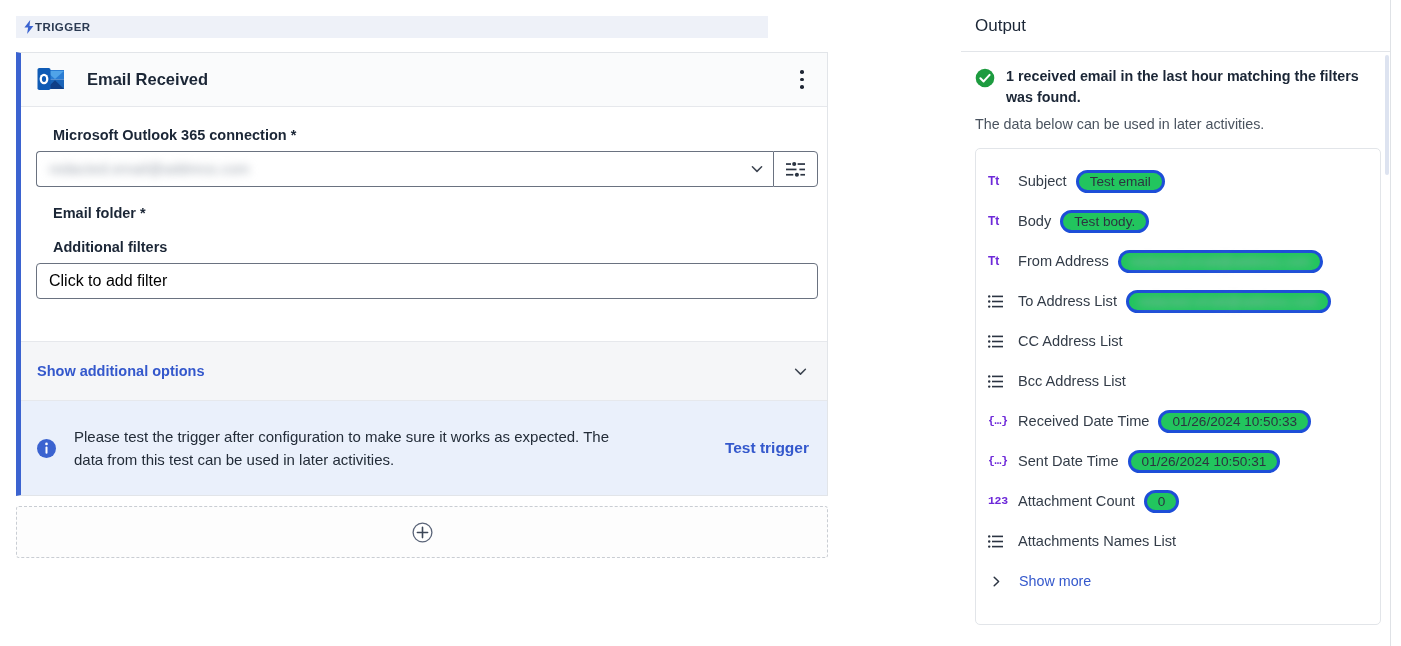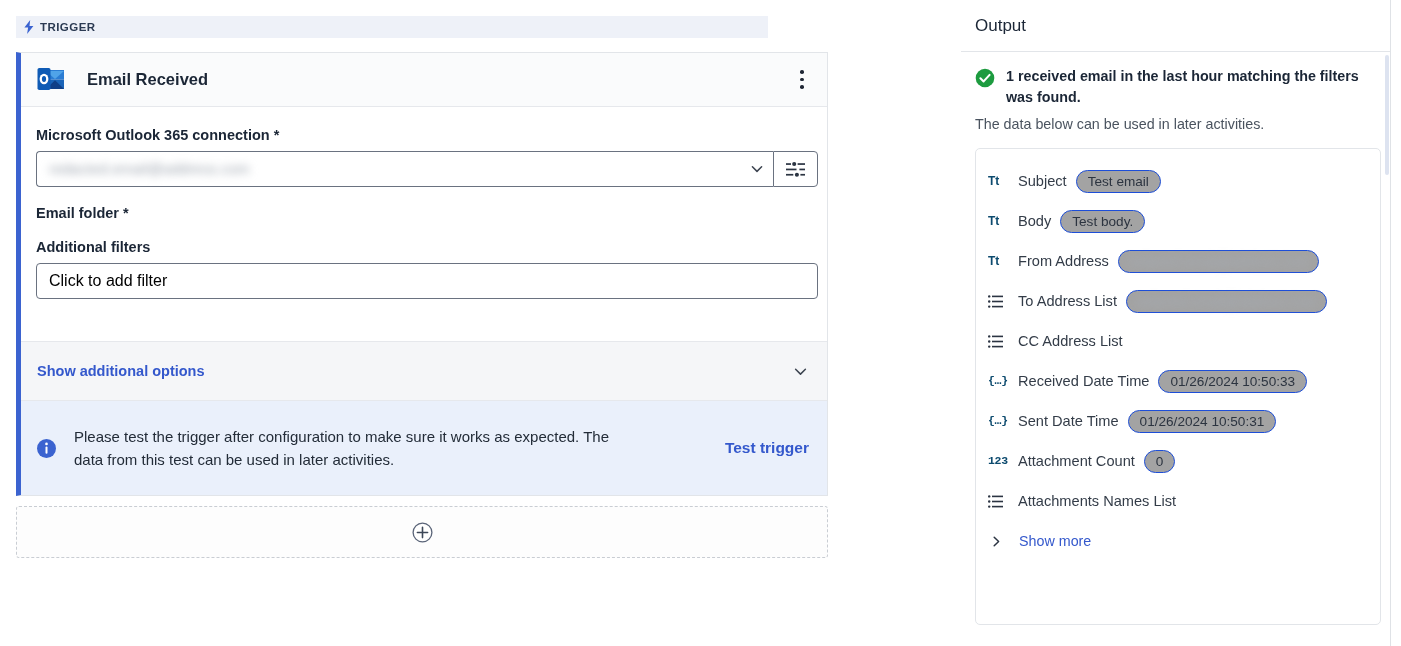--- a/index.html
+++ b/index.html
@@ -10,21 +10,21 @@
     font-family: "Liberation Sans", sans-serif;
     overflow: hidden;
   }
   .page { position: relative; width: 1401px; height: 646px; background:#fff; }
 
   
   .canvas { position:absolute; left:0; top:0; width:960px; height:646px; background:#fff; }
 
   .trigger-band {
     position:absolute; left:16px; top:16px; width:752px; height:22px;
-    background:#eef1f8; display:flex; align-items:center; padding-left:7px; gap:5px;
+    background:#eef1f8; display:flex; align-items:center; padding-left:7px; 
   }
   .bolt { width:12px; height:14px; display:block; }
   .trigger-label {
     font-size:11.5px; letter-spacing:.45px; color:#2b3a52; font-weight:600;
   }
 
   .card {
     position:absolute; left:16px; top:52px; width:812px; height:444px;
     background:#ffffff; border:1px solid #e2e5e9; border-left:5px solid #3b63d0;
   }
@@ -32,21 +32,21 @@
     height:54px; background:#fafbfc; border-bottom:1px solid #e6e8ec;
     display:flex; align-items:center; padding:0 14px 0 16px;
   }
   .outlook-icon { width:28px; height:26px; flex:0 0 auto; }
   .card-title { margin-left:22px; font-size:16.5px; font-weight:700; color:#1b2636; }
   .kebab { margin-left:auto; width:22px; height:26px; display:flex; flex-direction:column;
            align-items:center; justify-content:center; gap:4px; cursor:pointer; }
   .kebab i { width:3.6px; height:3.6px; border-radius:50%; background:#1f2735; display:block; }
 
   .card-body { padding:14px 17px 0 15px; }
-  .fld-label { font-size:14.5px; font-weight:700; color:#1b2636; margin:6px 0 8px 0; }
+  .fld-label { font-size:14.5px; font-weight:700; color:#1b2636; margin:6px 0 8px 17px; }
   .fld-label.sub { margin-top:18px; }
 
   .input-row { display:flex; width:782px; height:36px; }
   .input-main {
     flex:1; border:1px solid #6a7280; border-right:none;
     border-radius:4px 0 0 4px; background:#fff;
     display:flex; align-items:center; padding:0 8px 0 12px; position:relative;
   }
   .input-main .val { font-size:14.5px; color:#26303d; }
   .blur-text {
@@ -98,29 +98,29 @@
   .succ-ic { width:20px; height:20px; flex:0 0 auto; margin-top:2px; }
   .succ-txt { margin-left:11px; font-size:14.3px; font-weight:700; color:#1b2636; line-height:21px; max-width:372px; }
   .sub-txt { margin-top:8px; font-size:14.3px; color:#4a535f; }
 
   .out-card {
     margin-top:16px; margin-left:0; width:406px; height:477px;
     border:1px solid #e2e5e9; border-radius:5px; background:#fff;
     padding:12px 0 0 0; position:relative; overflow:hidden;
   }
   .out-item { display:flex; align-items:center; height:40px; padding-left:12px; }
-  .ti { width:20px; flex:0 0 auto; font-size:12px; font-weight:800; color:#0c4a6e;
+  .ti { width:20px; flex:0 0 auto; font-size:12px; font-weight:800; color:#6d28d9;
         font-family:"Liberation Sans", sans-serif; text-align:left; line-height:1; }
   .ti.mono { font-family:"Liberation Mono", monospace; font-size:11.5px; letter-spacing:-.3px; }
   .ti svg { display:block; }
   .it-label { margin-left:10px; font-size:14.6px; color:#333c48; white-space:nowrap; }
   .chip {
-    margin-left:9px; height:23px; border:1px solid #1d4ed8; border-radius:12px;
+    margin-left:9px; height:23px; border:3px solid #1d4ed8; border-radius:12px;
     display:inline-flex; align-items:center; padding:0 11px;
-    font-size:13.6px; color:#2c3440; background:#a3a3a3; white-space:nowrap;
+    font-size:13.6px; color:#2c3440; background:#22c55e; white-space:nowrap;
   }
   .chip.blurred { color:#a6adb6; }
   .chip.blurred span { filter: blur(4px); display:inline-block; }
   .chip.wide { padding:0 9px; }
 
   .showmore { display:flex; align-items:center; height:40px; padding-left:14px; cursor:pointer; }
   .sm-chev { width:13px; height:13px; }
   .sm-txt { margin-left:16px; font-size:14.3px; color:#3458cc; }
 
   .vdivider { position:absolute; left:1390px; top:0; width:1px; height:646px; background:#dfe2e6; }
@@ -275,45 +275,58 @@
                 <rect x="4" y="0.6" width="11" height="1.6" fill="#2b3442"></rect>
                 <circle cx="1.2" cy="6.5" r="1.2" fill="#2b3442"></circle>
                 <rect x="4" y="5.7" width="11" height="1.6" fill="#2b3442"></rect>
                 <circle cx="1.2" cy="11.6" r="1.2" fill="#2b3442"></circle>
                 <rect x="4" y="10.8" width="11" height="1.6" fill="#2b3442"></rect>
               </svg>
             </div>
             <div class="it-label">CC Address List</div>
           </div>
           <div class="out-item">
-            <div class="ti mono">{…}</div>
-            <div class="it-label">Received Date Time</div>
-            <div class="chip">01/26/2024 10:50:33</div>
-          </div>
-          <div class="out-item">
-            <div class="ti mono">{…}</div>
-            <div class="it-label">Sent Date Time</div>
-            <div class="chip">01/26/2024 10:50:31</div>
-          </div>
-          <div class="out-item">
-            <div class="ti mono">123</div>
-            <div class="it-label">Attachment Count</div>
-            <div class="chip">0</div>
-          </div>
-          <div class="out-item">
             <div class="ti">
               <svg width="15" height="13" viewBox="0 0 15 13">
                 <circle cx="1.2" cy="1.4" r="1.2" fill="#2b3442"></circle>
                 <rect x="4" y="0.6" width="11" height="1.6" fill="#2b3442"></rect>
                 <circle cx="1.2" cy="6.5" r="1.2" fill="#2b3442"></circle>
                 <rect x="4" y="5.7" width="11" height="1.6" fill="#2b3442"></rect>
                 <circle cx="1.2" cy="11.6" r="1.2" fill="#2b3442"></circle>
                 <rect x="4" y="10.8" width="11" height="1.6" fill="#2b3442"></rect>
               </svg>
             </div>
+            <div class="it-label">Bcc Address List</div>
+          </div>
+          <div class="out-item">
+            <div class="ti mono">{…}</div>
+            <div class="it-label">Received Date Time</div>
+            <div class="chip">01/26/2024 10:50:33</div>
+          </div>
+          <div class="out-item">
+            <div class="ti mono">{…}</div>
+            <div class="it-label">Sent Date Time</div>
+            <div class="chip">01/26/2024 10:50:31</div>
+          </div>
+          <div class="out-item">
+            <div class="ti mono">123</div>
+            <div class="it-label">Attachment Count</div>
+            <div class="chip">0</div>
+          </div>
+          <div class="out-item">
+            <div class="ti">
+              <svg width="15" height="13" viewBox="0 0 15 13">
+                <circle cx="1.2" cy="1.4" r="1.2" fill="#2b3442"></circle>
+                <rect x="4" y="0.6" width="11" height="1.6" fill="#2b3442"></rect>
+                <circle cx="1.2" cy="6.5" r="1.2" fill="#2b3442"></circle>
+                <rect x="4" y="5.7" width="11" height="1.6" fill="#2b3442"></rect>
+                <circle cx="1.2" cy="11.6" r="1.2" fill="#2b3442"></circle>
+                <rect x="4" y="10.8" width="11" height="1.6" fill="#2b3442"></rect>
+              </svg>
+            </div>
             <div class="it-label">Attachments Names List</div>
           </div>
           <div class="showmore">
             <svg class="sm-chev" viewBox="0 0 13 13">
               <path d="M4.2 2.2 L8.6 6.5 L4.2 10.8" fill="none" stroke="#2b3442" stroke-width="1.5" stroke-linecap="round" stroke-linejoin="round"></path>
             </svg>
             <span class="sm-txt">Show more</span>
           </div>
         </div>
     </div>

